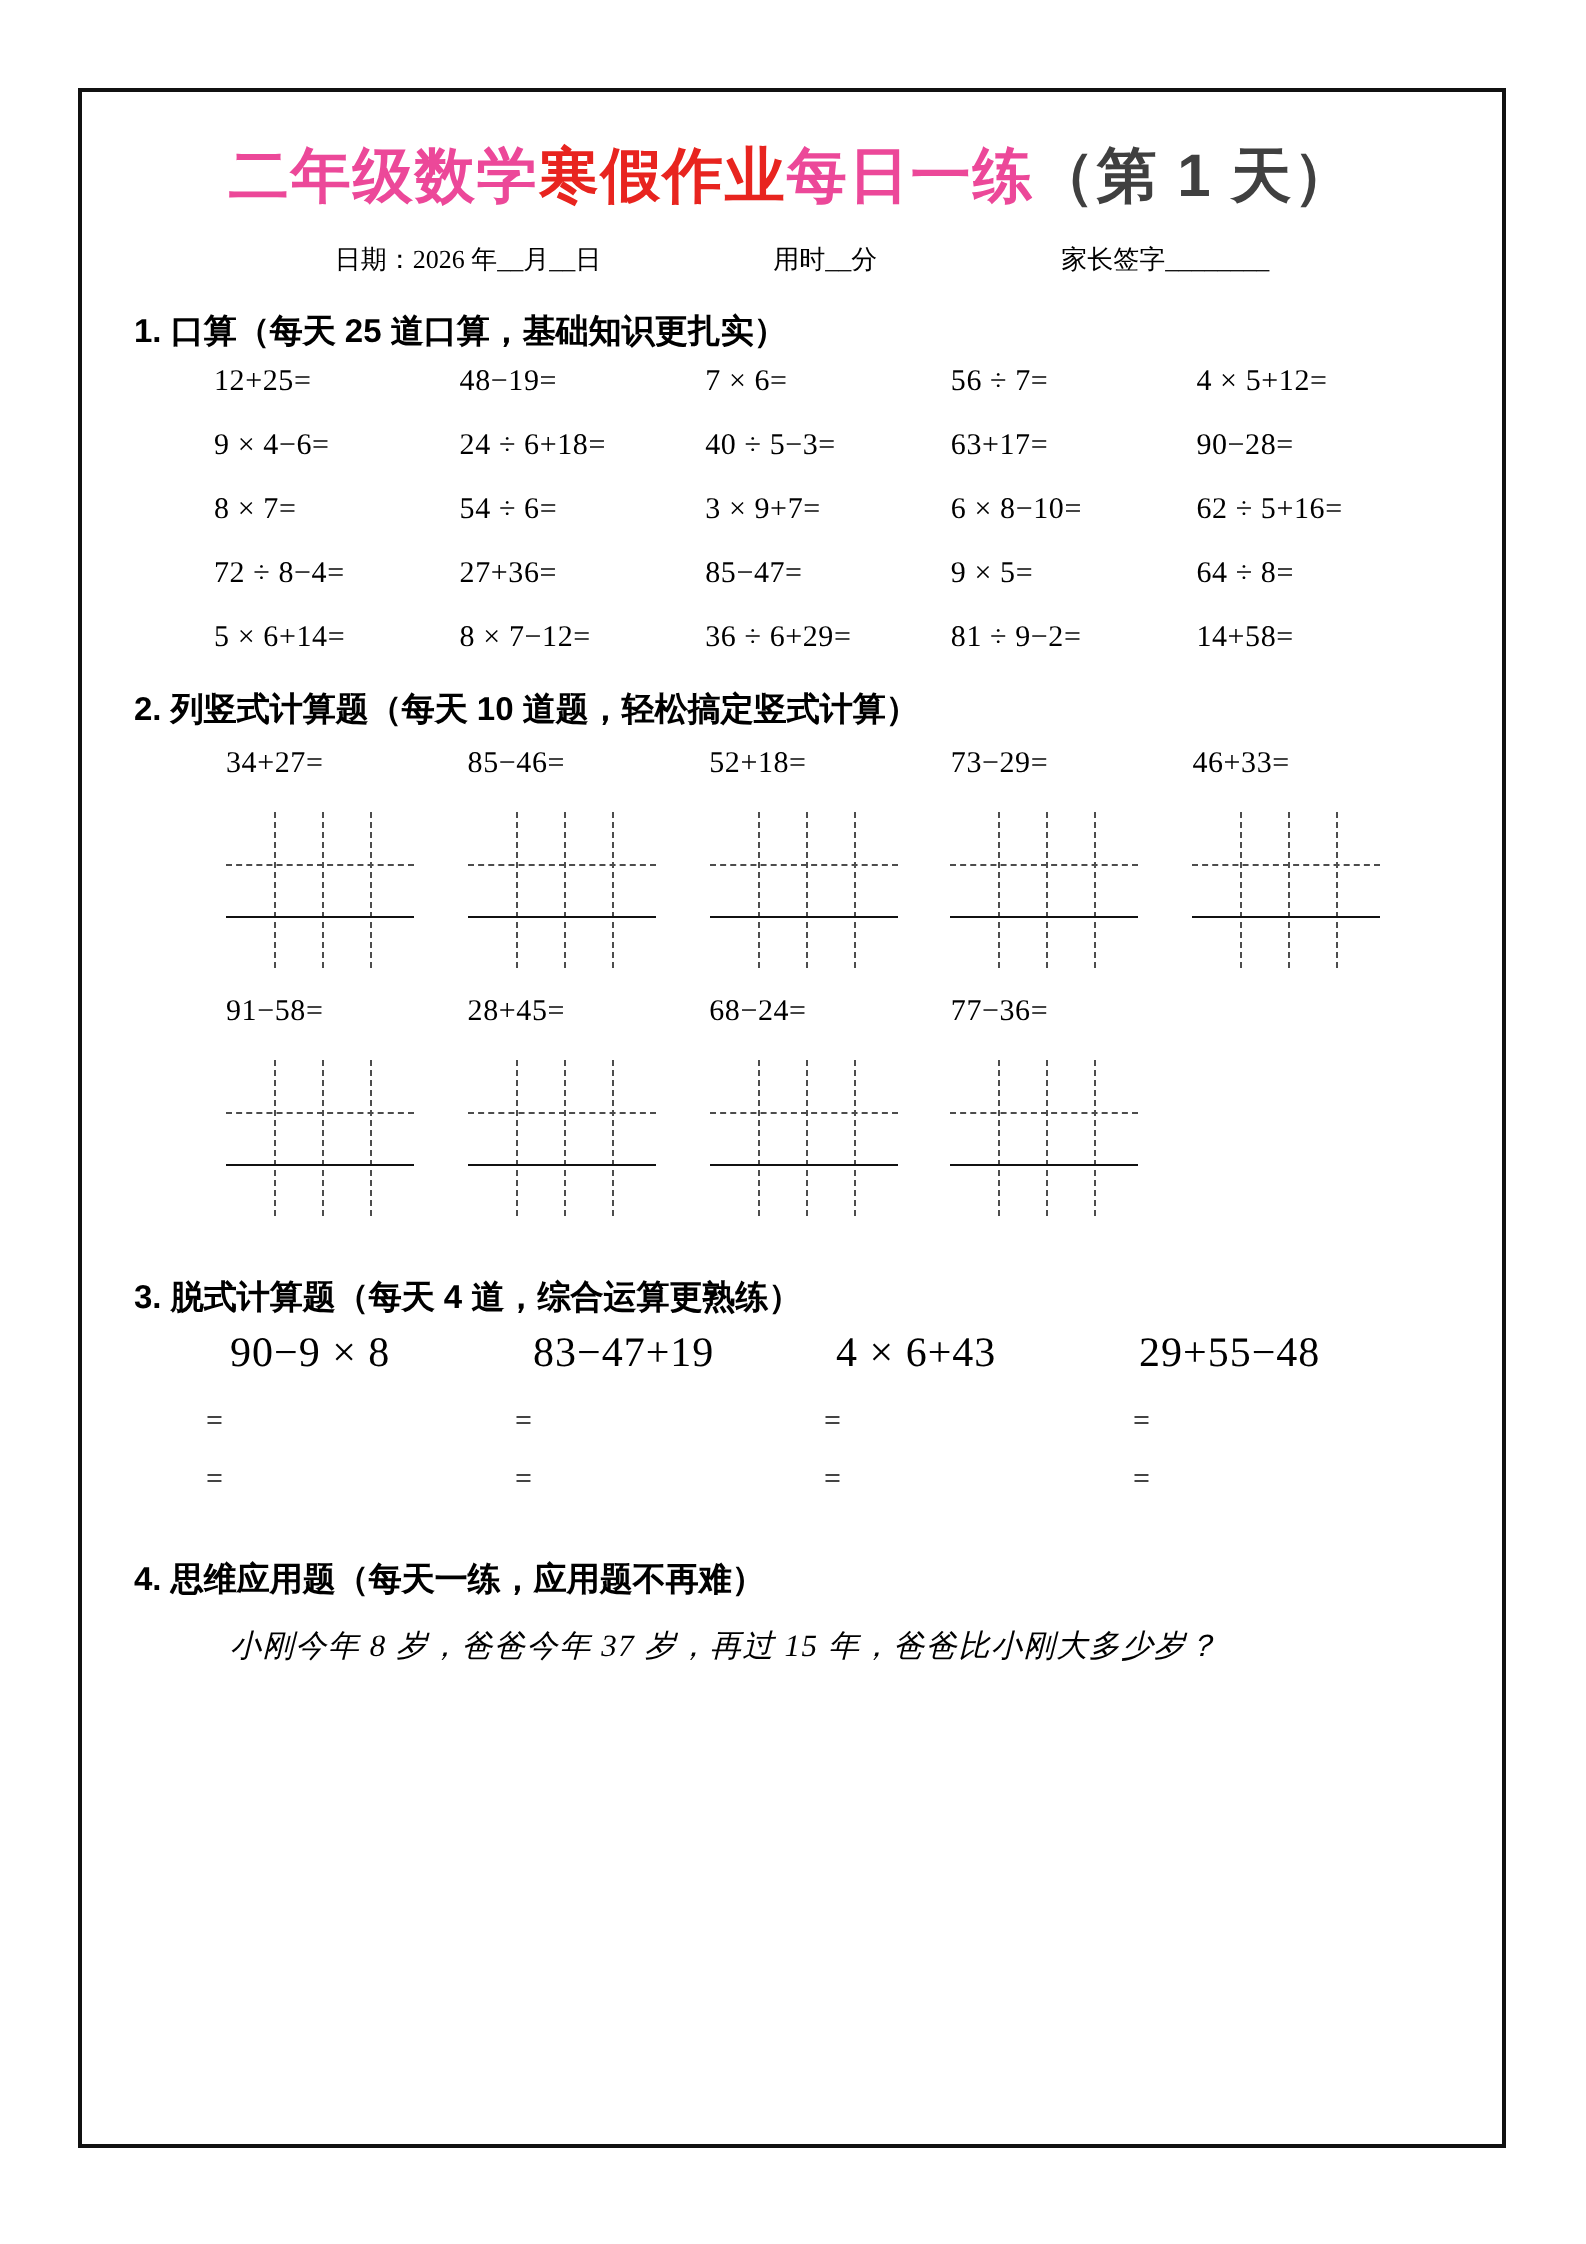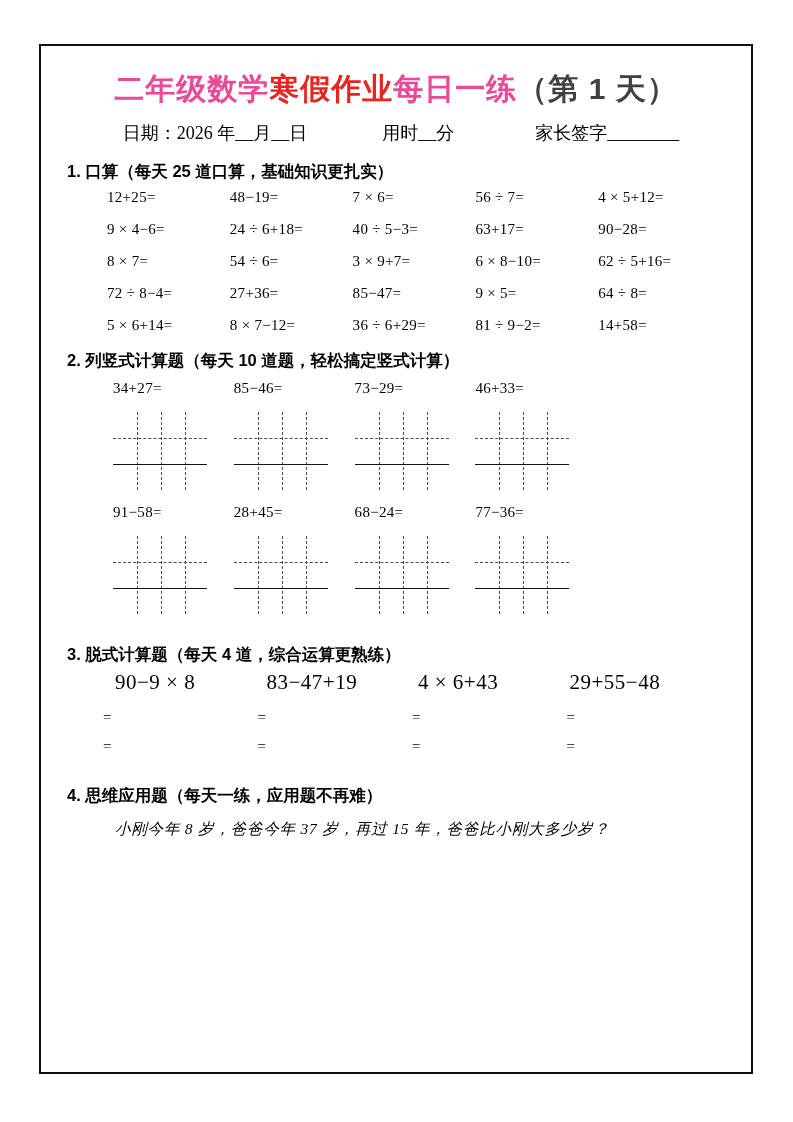--- a/index.html
+++ b/index.html
@@ -45,25 +45,25 @@
     margin: 6px 0 0 0;
     line-height: 1.15;
   }
   .title .t-black { color: #ec4899; }
   .title .t-red { color: #e8241f; }
   .title .t-blue { color: #404040; }
 
   
   .meta {
     margin-top: 14px;
-    font-size: 18px;
+    font-size: 13px;
     display: flex;
     justify-content: center;
     align-items: baseline;
-    gap: 1px;
+    gap: 12px;
     font-family: "Liberation Serif", serif;
   }
   .meta .m1 { margin-left: 10px; }
   .meta .m2 { margin-left: 74px; }
   .meta .m3 { margin-left: 80px; }
 
   
   .sec-head {
     font-family: "Liberation Sans", sans-serif;
     font-weight: bold;
@@ -226,20 +226,30 @@
         <div class="expr">85−46=</div>
         <div class="grid-box">
           <div class="vline" style="left:24px"></div>
             <div class="vline" style="left:48px"></div>
             <div class="vline" style="left:72px"></div>
           <div class="hline-dash" style="top:26px"></div>
           <div class="hline-solid" style="top:52px"></div>
         </div>
       </div>
       <div class="vert-item">
+        <div class="expr">52+18=</div>
+        <div class="grid-box">
+          <div class="vline" style="left:24px"></div>
+            <div class="vline" style="left:48px"></div>
+            <div class="vline" style="left:72px"></div>
+          <div class="hline-dash" style="top:26px"></div>
+          <div class="hline-solid" style="top:52px"></div>
+        </div>
+      </div>
+      <div class="vert-item">
         <div class="expr">73−29=</div>
         <div class="grid-box">
           <div class="vline" style="left:24px"></div>
             <div class="vline" style="left:48px"></div>
             <div class="vline" style="left:72px"></div>
           <div class="hline-dash" style="top:26px"></div>
           <div class="hline-solid" style="top:52px"></div>
         </div>
       </div>
       <div class="vert-item">

